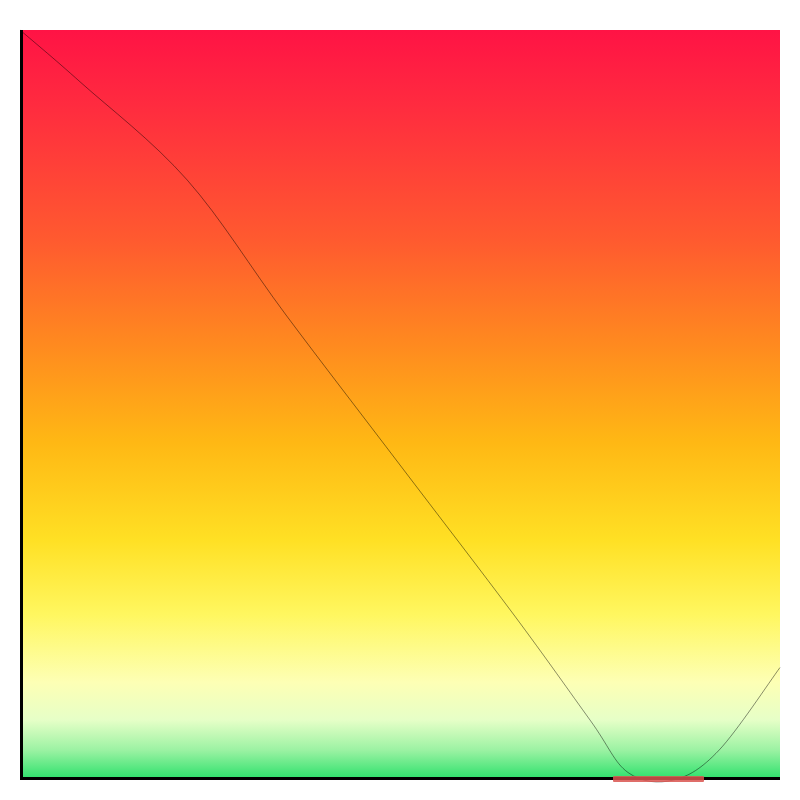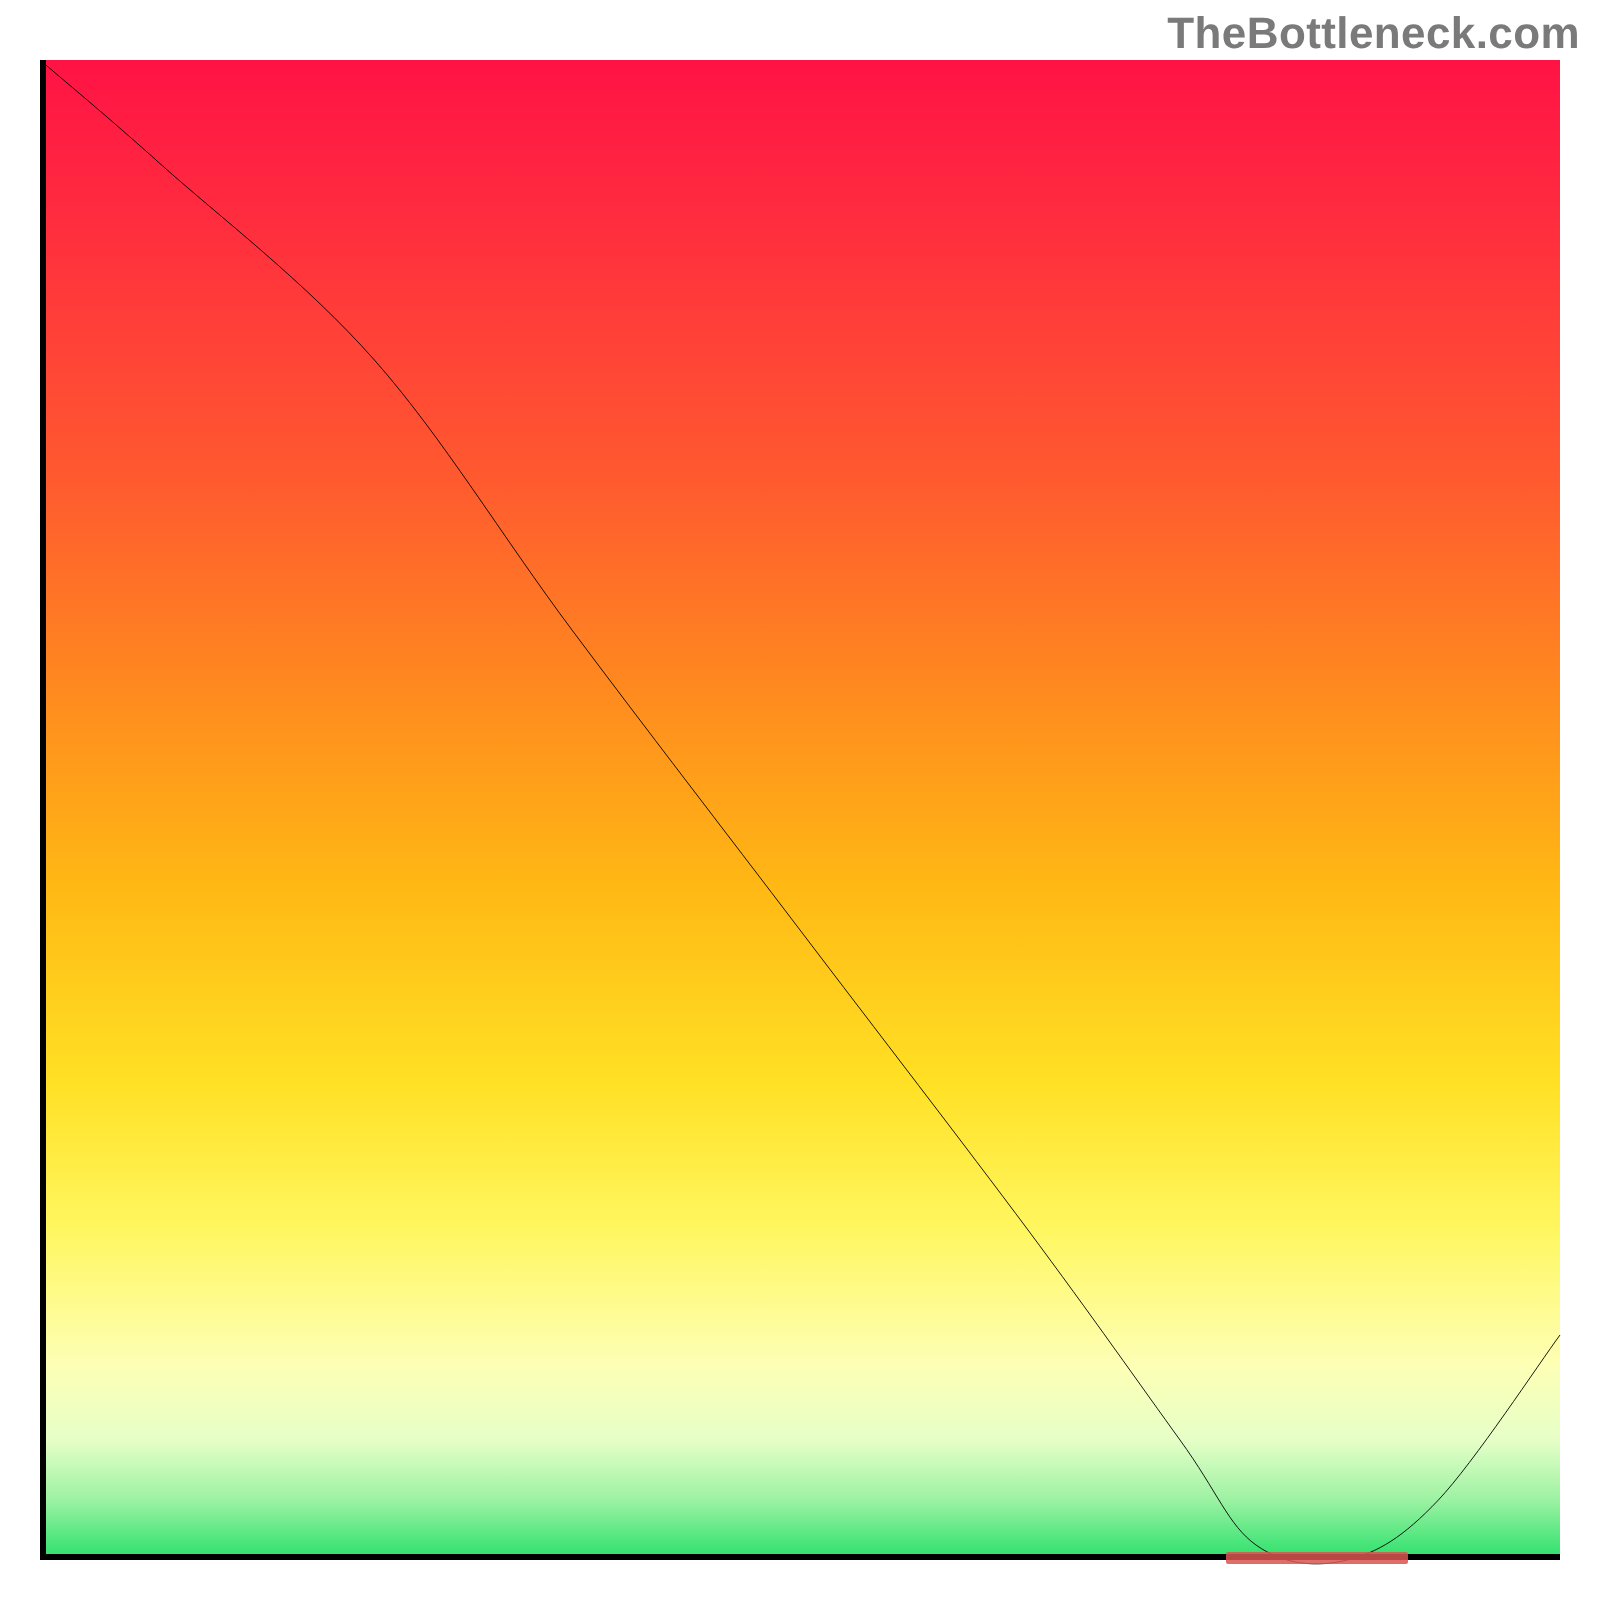--- a/index.html
+++ b/index.html
@@ -72,21 +72,20 @@
     background: #d9534f; 
     opacity: 0.85;
     border-radius: 1px;
   }
 </style>
 </head>
 <body>
 
 <div class="stage">
 
-  <div class="watermark">TheBottleneck.com</div>
 
   <div class="plot">
     <div class="gradient"></div>
     <div class="axes"></div>
 
     <svg class="curve" viewBox="0 0 100 100" preserveAspectRatio="none">
       <path d="M 0 0 C 1.3333333333333333 1.1666666666666667, 4.333333333333334 3.6666666666666665, 8 7 C 11.666666666666666 10.333333333333334, 17.5 14.833333333333332, 22 20 C 26.5 25.166666666666668, 30.333333333333332 31.666666666666668, 35 38 C 39.666666666666664 44.333333333333336, 45 51.333333333333336, 50 58 C 55 64.66666666666667, 60.833333333333336 72.33333333333333, 65 78 C 69.16666666666667 83.66666666666667, 72.5 88.5, 75 92 C 77.5 95.5, 78.16666666666667 97.66666666666667, 80 99 C 81.83333333333333 100.33333333333333, 84 100.5, 86 100 C 88 99.5, 89.66666666666667 98.5, 92 96 C 94.33333333333333 93.5, 98.66666666666667 86.83333333333333, 100 85" fill="none" stroke="#000000" stroke-width="0.45" vector-effect="non-scaling-stroke"></path>
     </svg>
 
     <div class="flat-marker" style="left: 592.8px; width: 91.2px; bottom: -2px; background: rgb(217, 83, 79);"></div>

